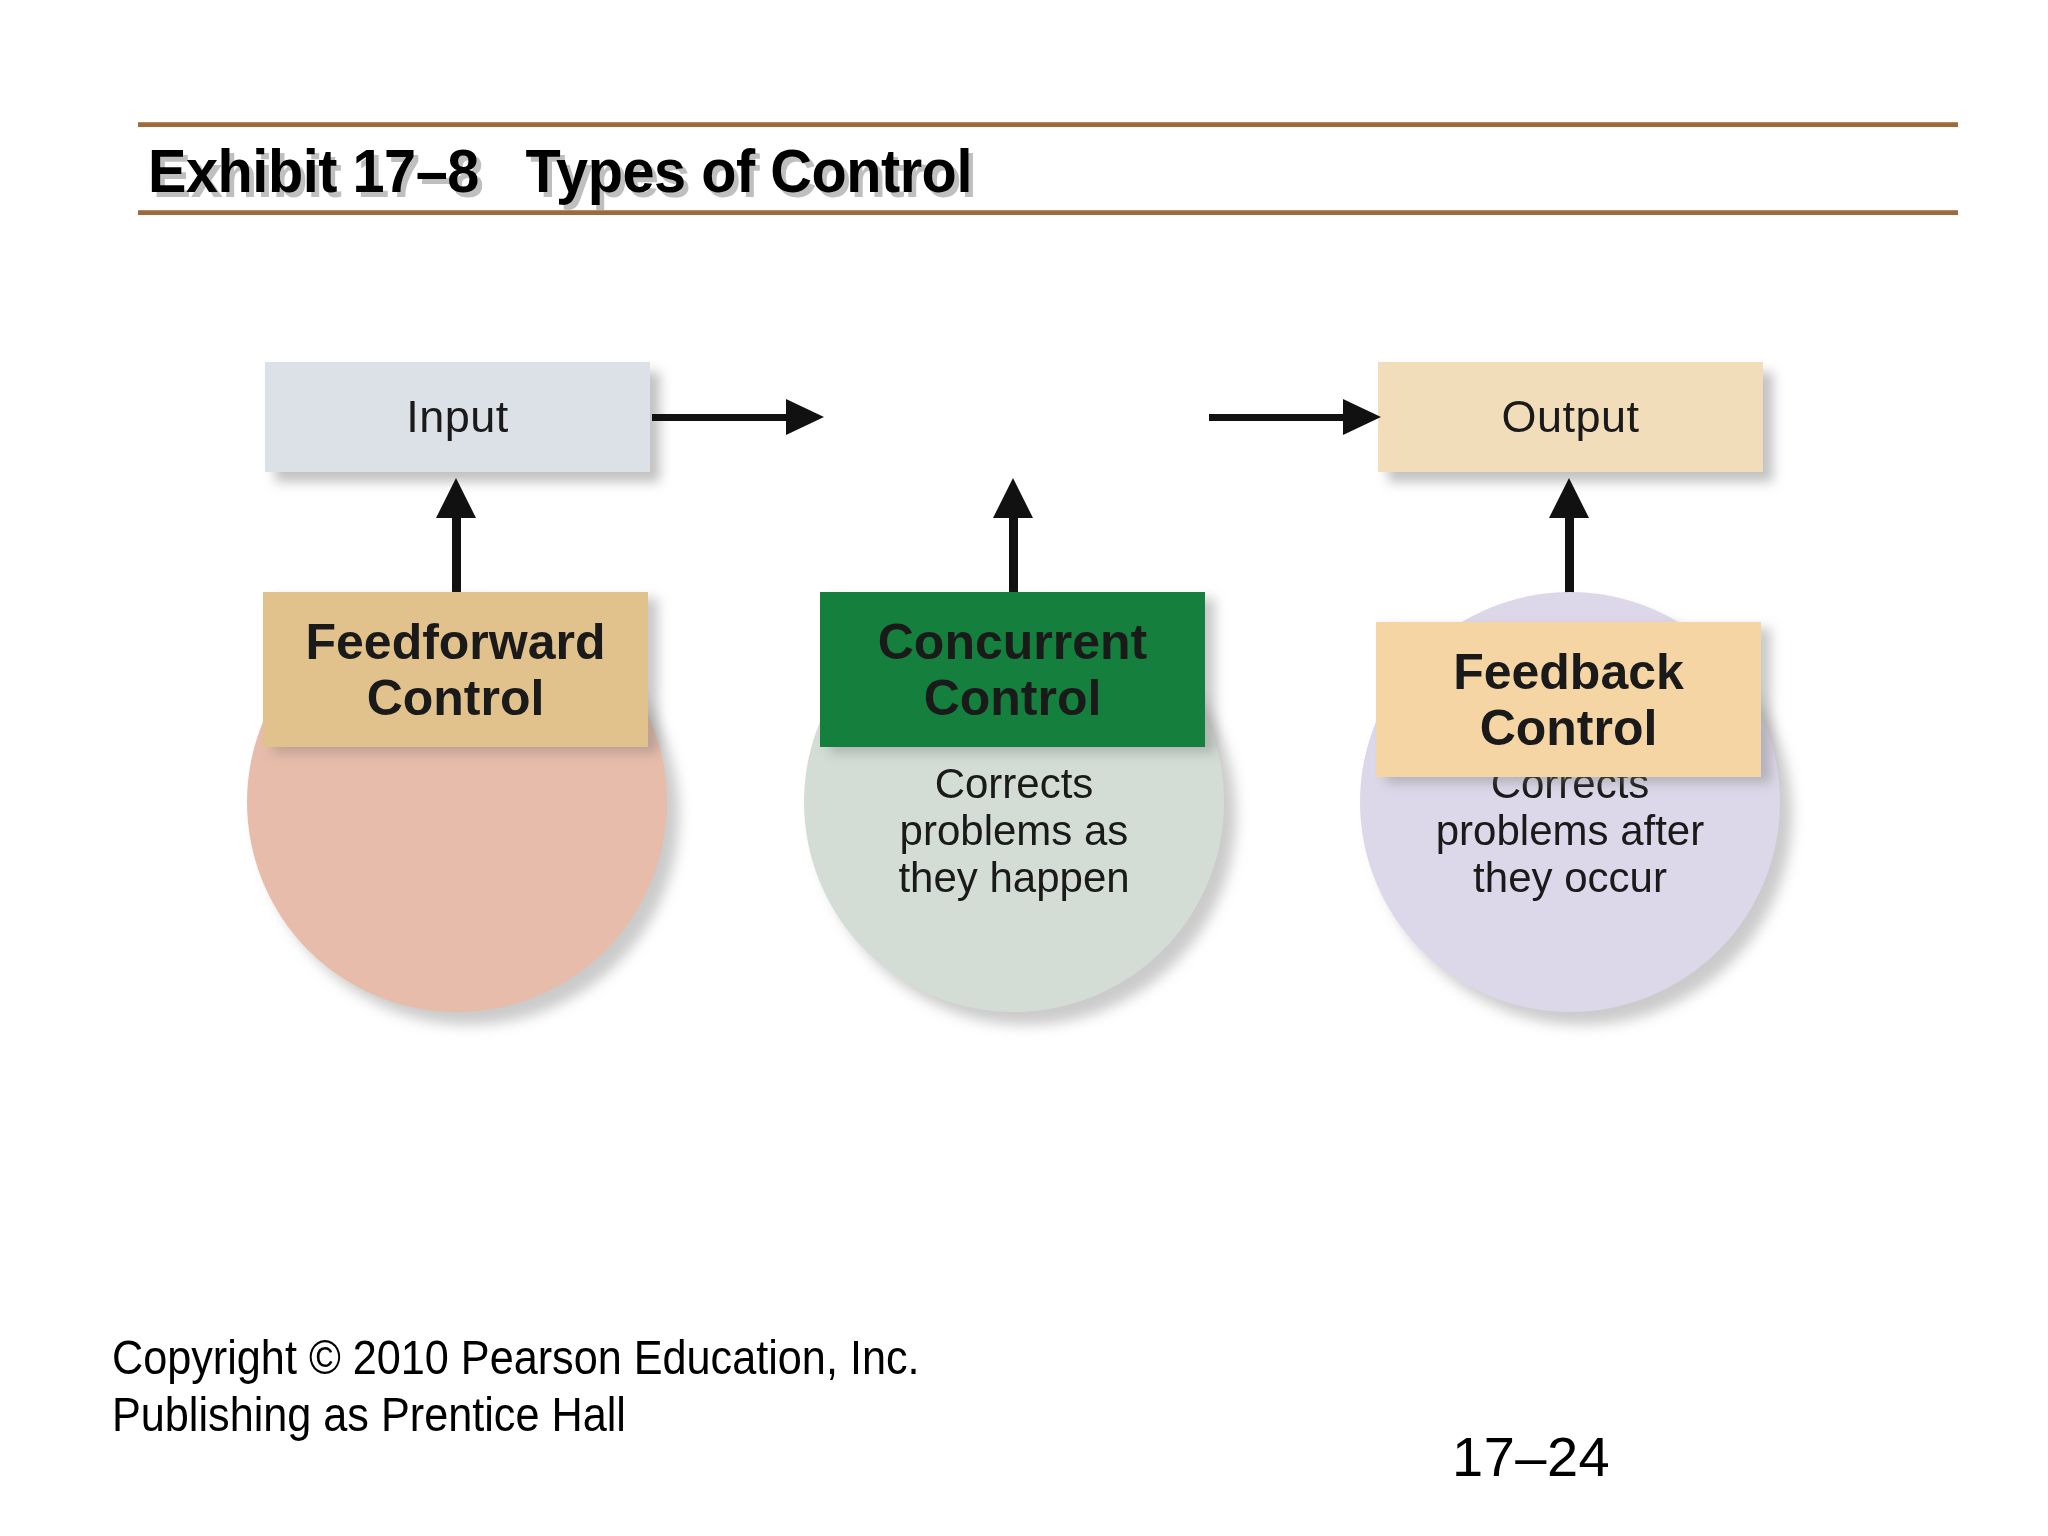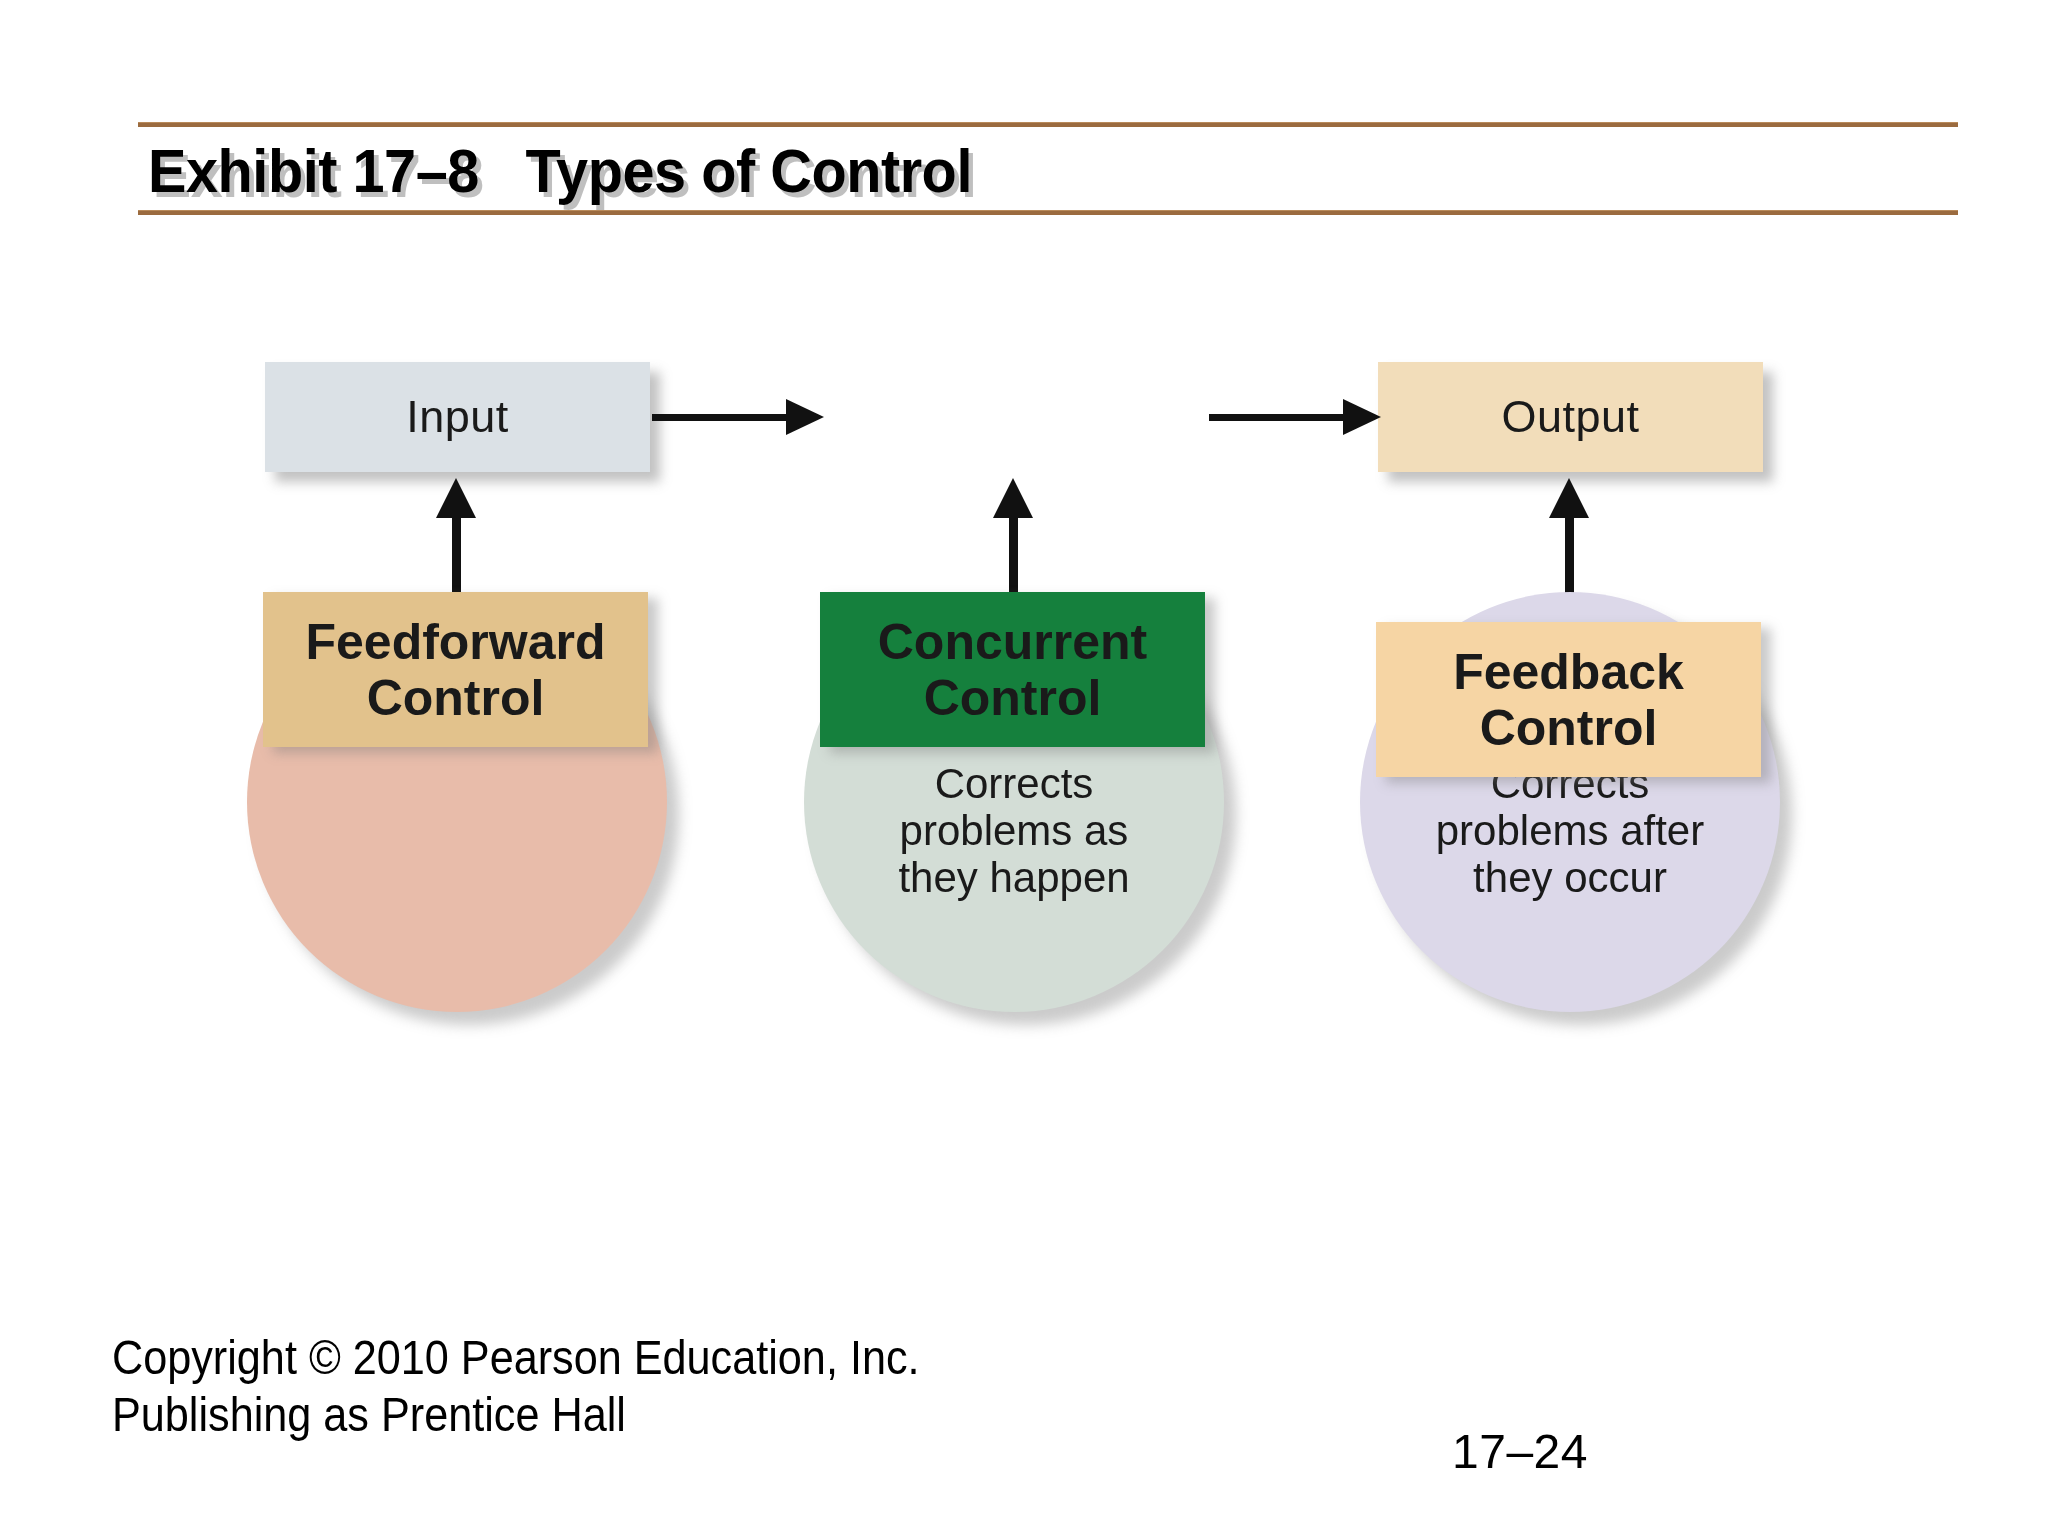--- a/index.html
+++ b/index.html
@@ -197,21 +197,21 @@
     line-height: 1.18;
     white-space: pre-line;
     color: #000000;
     transform: scaleX(0.90);
     transform-origin: left top;
   }
   #page-number {
     position: absolute;
     left: 1452px;
     top: 1424px;
-    font-size: 48px;
+    font-size: 56px;
     color: #000000;
     letter-spacing: 0.5px;
   }
 </style>
 </head>
 <body>
 
 <div id="slide-header">
   <div class="rule" id="rule-top"></div>
   <div id="page-title">Exhibit 17–8   Types of Control</div>

